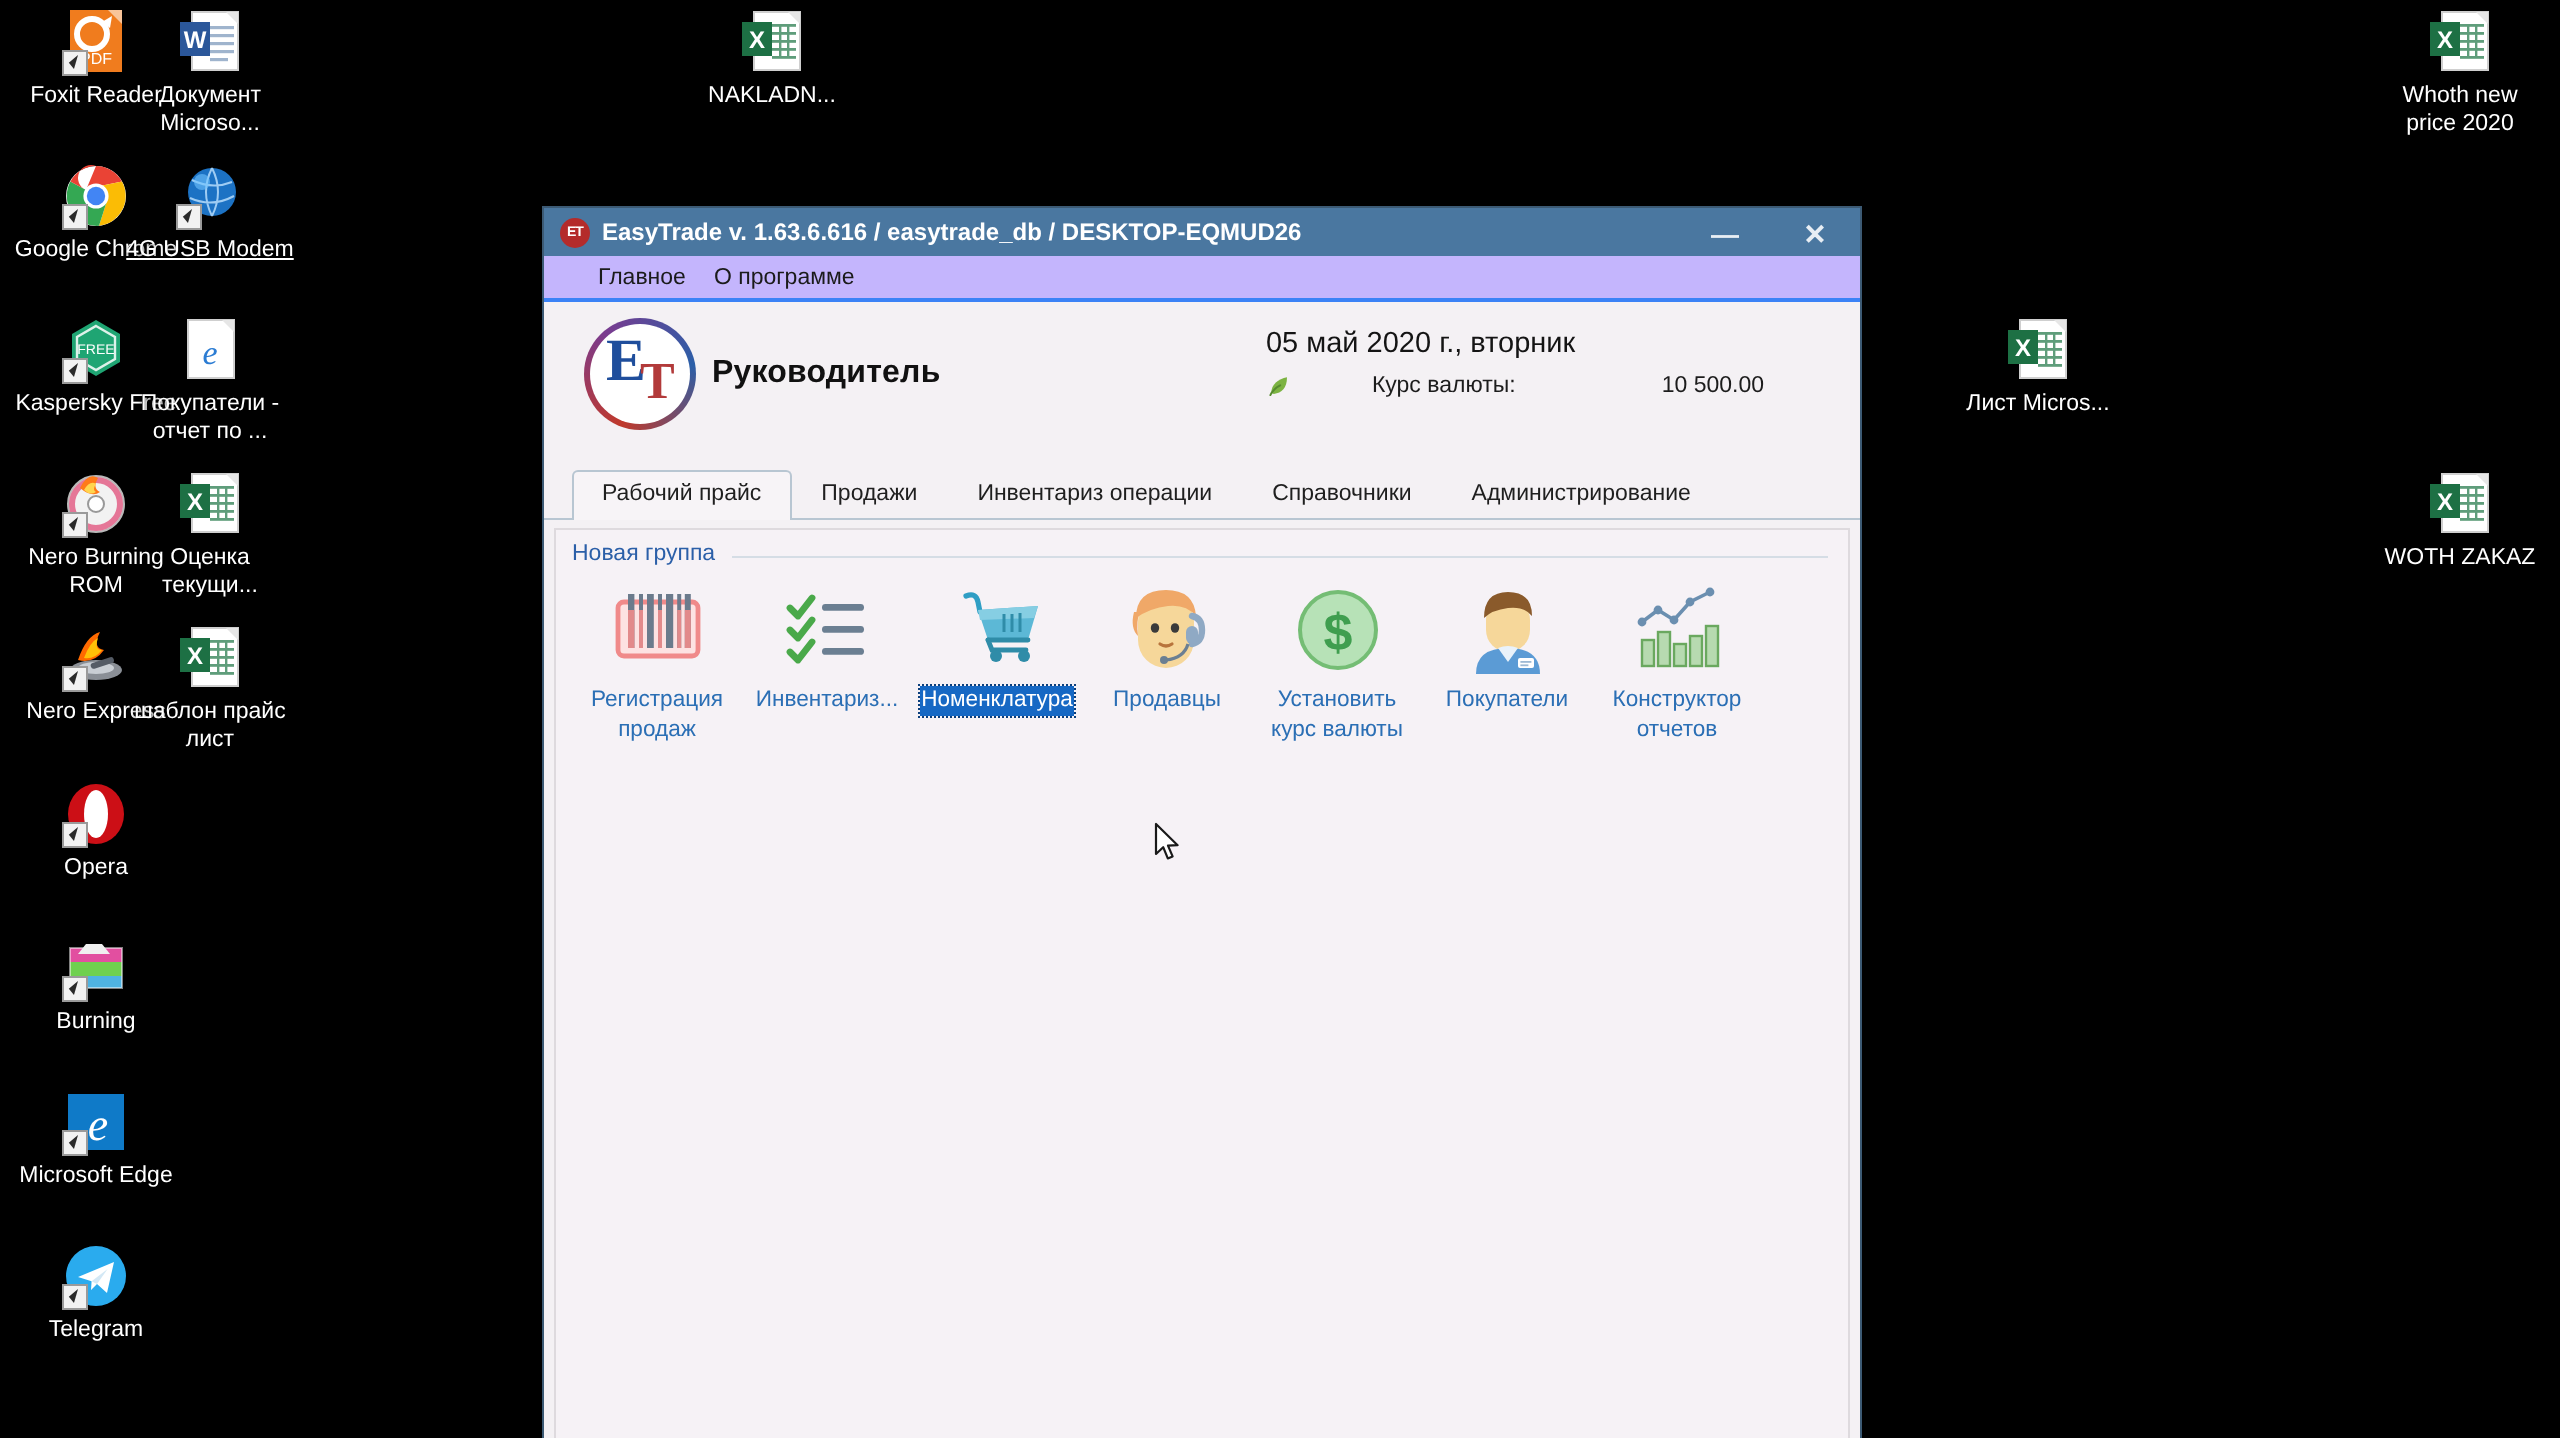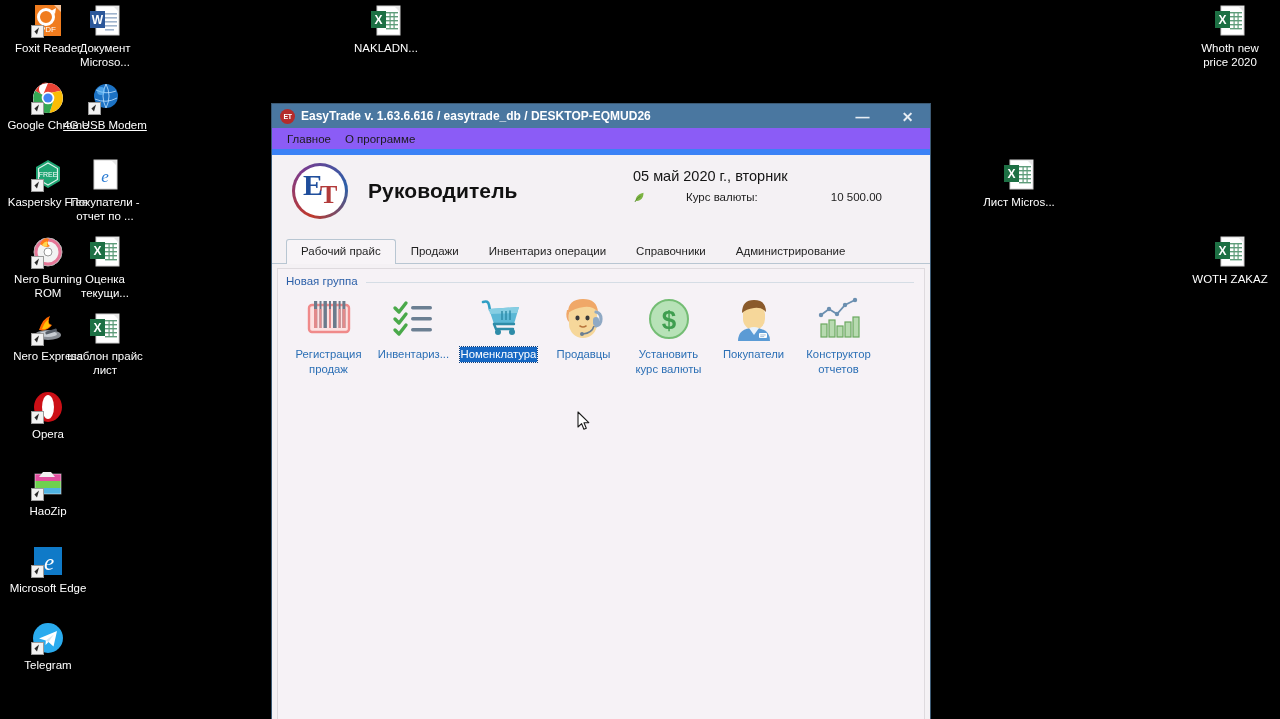--- a/index.html
+++ b/index.html
@@ -124,27 +124,27 @@
     display: flex;
     align-items: center;
     justify-content: center;
     color: #e8eef4;
     font-size: 14px;
     line-height: 1;
   }
 
   .menubar {
     height: 21px;
-    background: #8b5cf6;
+    background: #c4b5fd;
     display: flex;
     align-items: center;
-    padding-left: 8px;
+    padding-left: 20px;
     font-size: 11.5px;
     color: #1b1b1b;
-    border-bottom: 6px solid #3b82f6;
+    border-bottom: 2px solid #3b82f6;
     flex: 0 0 auto;
   }
   .menubar .mi { padding: 2px 7px; cursor: default; }
 
   .app-header {
     flex: 0 0 auto;
     height: 76px;
     padding: 8px 14px 0 14px;
     display: flex;
     align-items: flex-start;
@@ -178,22 +178,22 @@
   .brand-logo .t {
     position: absolute;
     left: 28px; top: 19px;
     font-family: "Liberation Serif", serif;
     font-size: 26px;
     font-weight: bold;
     color: #b23a3a;
     line-height: 26px;
   }
   .brand-title {
-    margin-left: 20px;
-    font-size: 21px;
+    margin-left: 8px;
+    font-size: 16px;
     font-weight: bold;
     color: #111111;
     letter-spacing: 0.1px;
   }
   .header-right { text-align: left; padding-top: 5px; padding-right: 34px; margin-left: 44px; }
   .hdr-date {
     font-size: 14.5px;
     color: #141414;
     font-weight: normal;
     white-space: nowrap;
@@ -454,21 +454,21 @@
     </div>
     <div class="desk-icon" style="left: 6px; top: 467px;">
       <div class="glyph">
       <svg viewBox="0 0 34 34" width="34" height="34">
         <rect x="4" y="7" width="26" height="7" fill="#e24fa0"></rect>
         <rect x="4" y="14" width="26" height="7" fill="#6fd04f"></rect>
         <rect x="4" y="21" width="26" height="6" fill="#4fb3e2"></rect>
         <rect x="4" y="7" width="26" height="20" fill="none" stroke="#ffffff" stroke-width="1" opacity=".5"></rect>
         <path d="M12 5 l8 0 l4 5 l-16 0z" fill="#f0f0f0"></path>
       </svg><span class="shortcut-arrow"></span></div>
-      <span class="lbl">HaoZip</span>
+      <span class="lbl">Burning</span>
     </div>
     <div class="desk-icon" style="left: 6px; top: 544px;">
       <div class="glyph">
       <svg viewBox="0 0 34 34" width="34" height="34">
         <rect x="3" y="3" width="28" height="28" fill="#0f7ac8"></rect>
         <text x="18" y="26" font-size="23" fill="#ffffff" font-family="serif" font-style="italic" text-anchor="middle">e</text>
       </svg><span class="shortcut-arrow"></span></div>
       <span class="lbl">Microsoft Edge</span>
     </div>
     <div class="desk-icon" style="left: 6px; top: 621px;">

